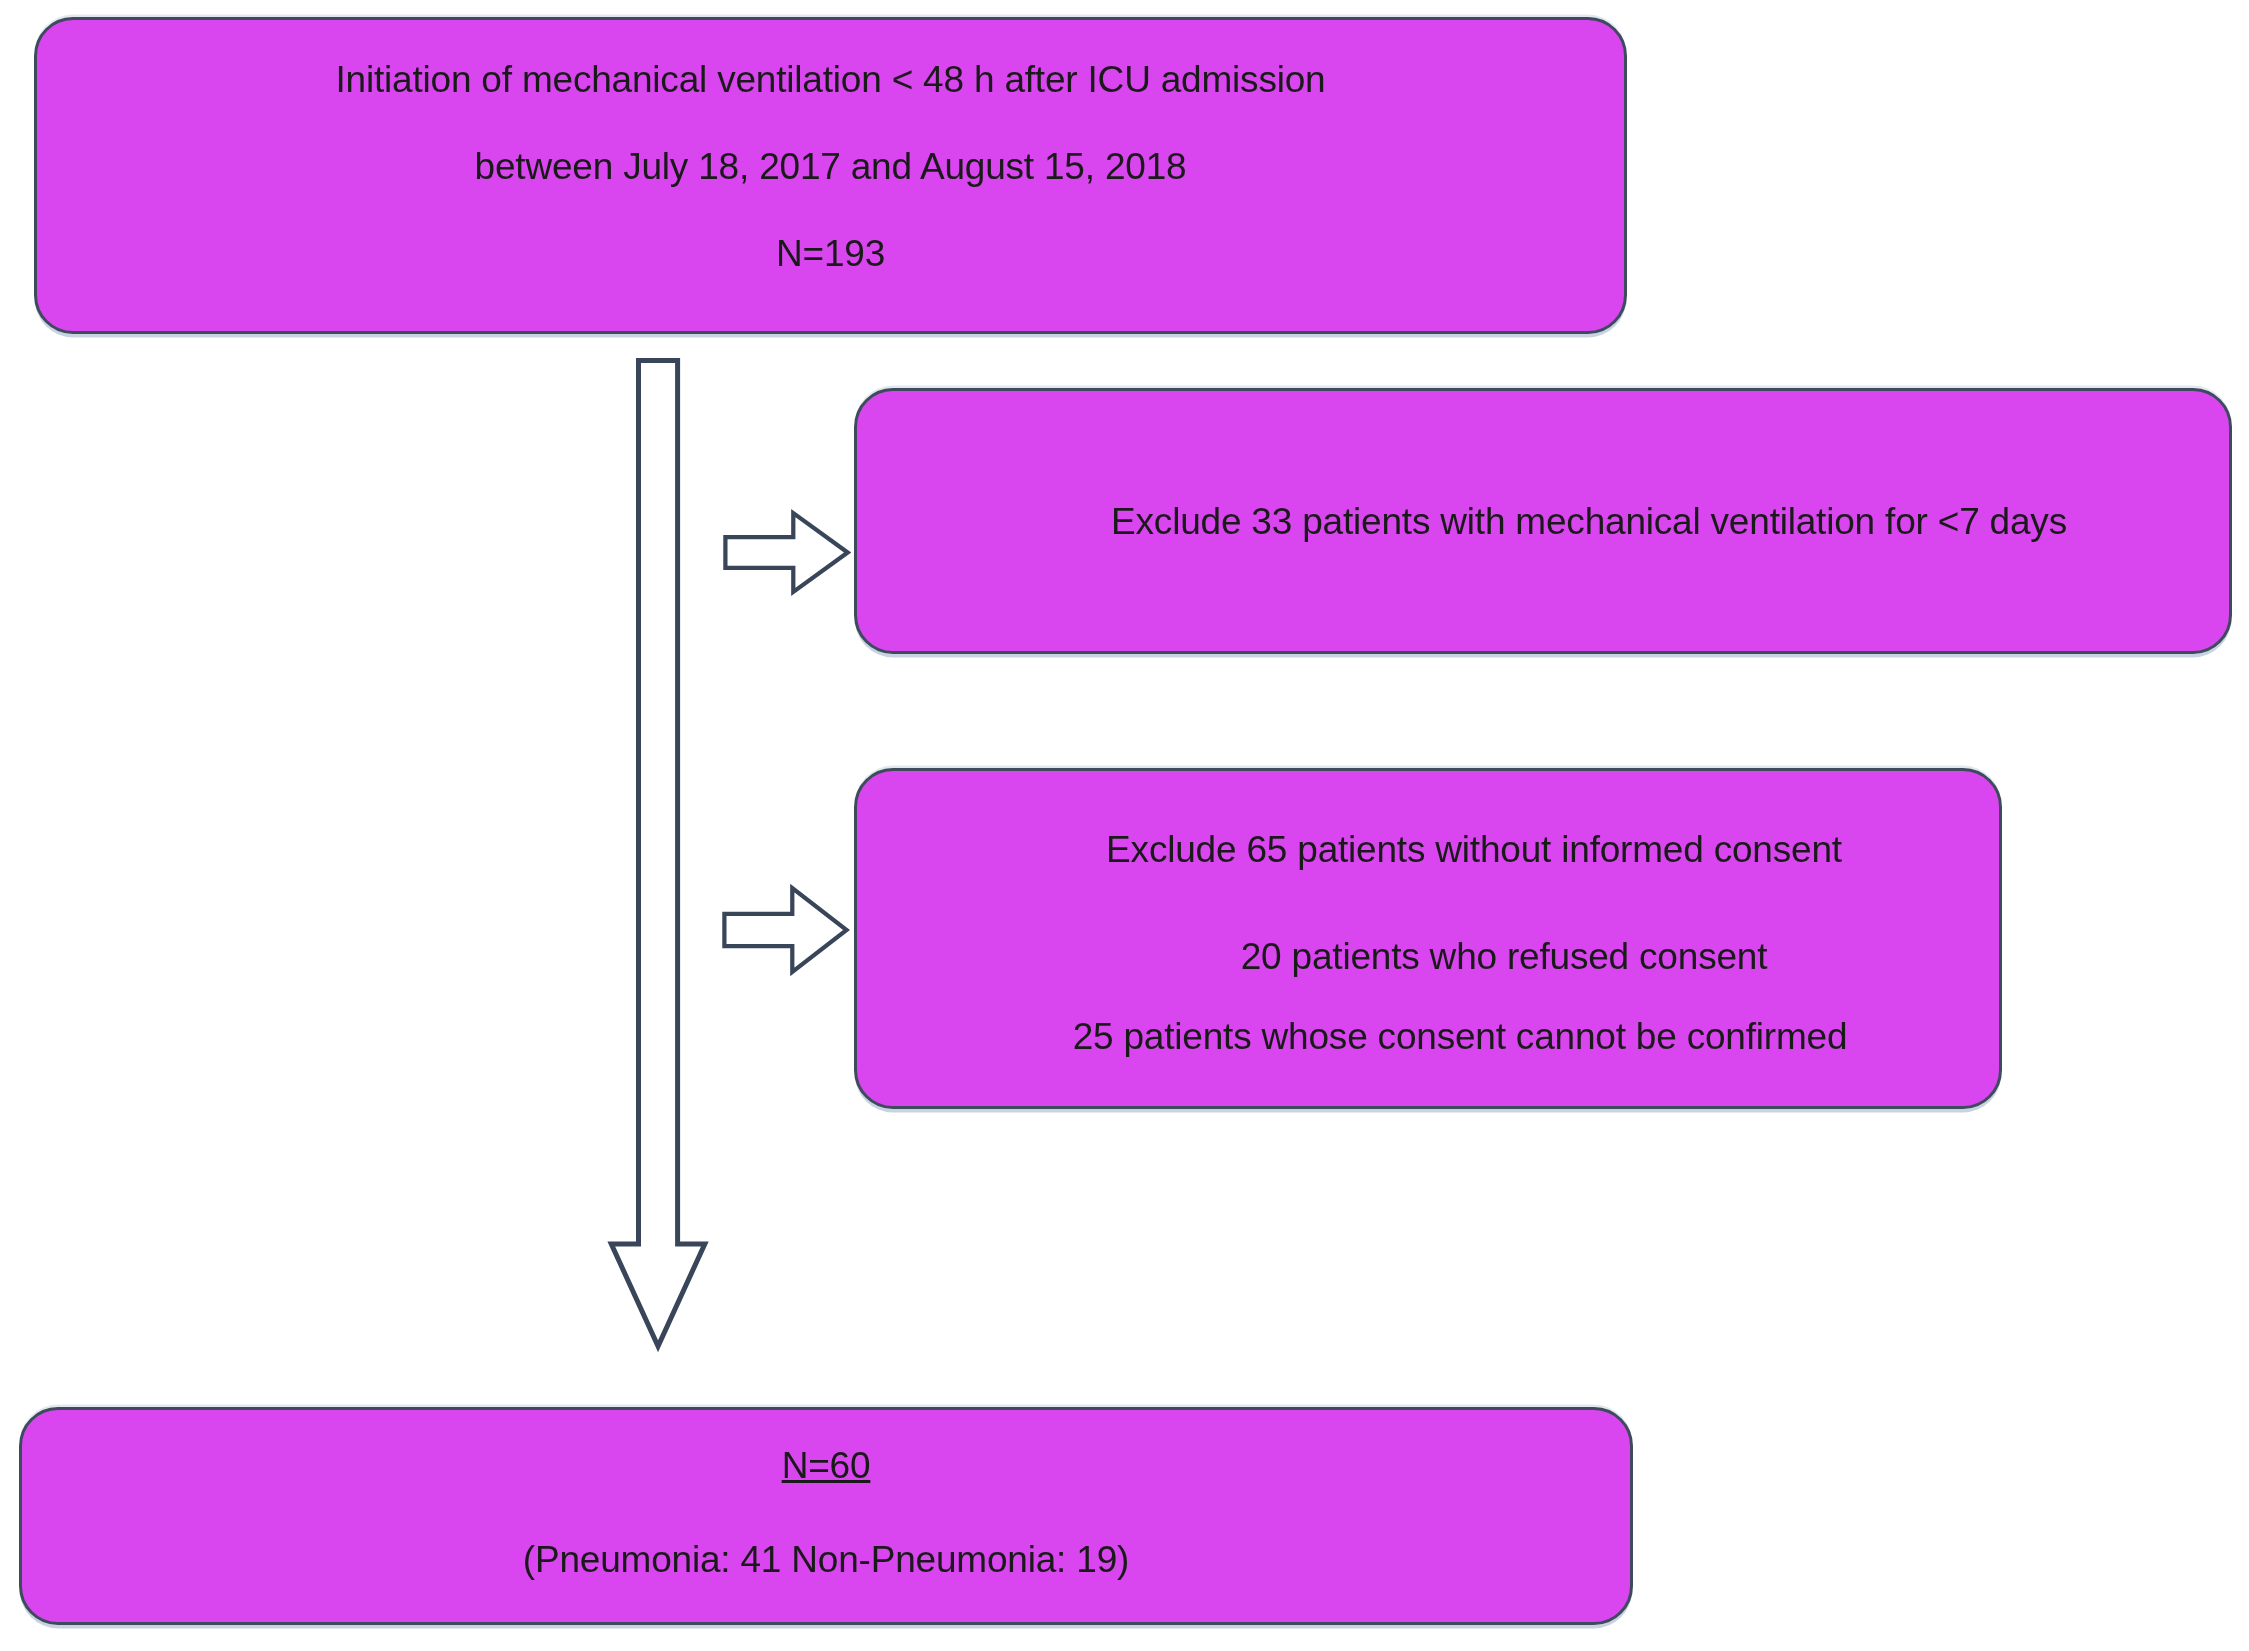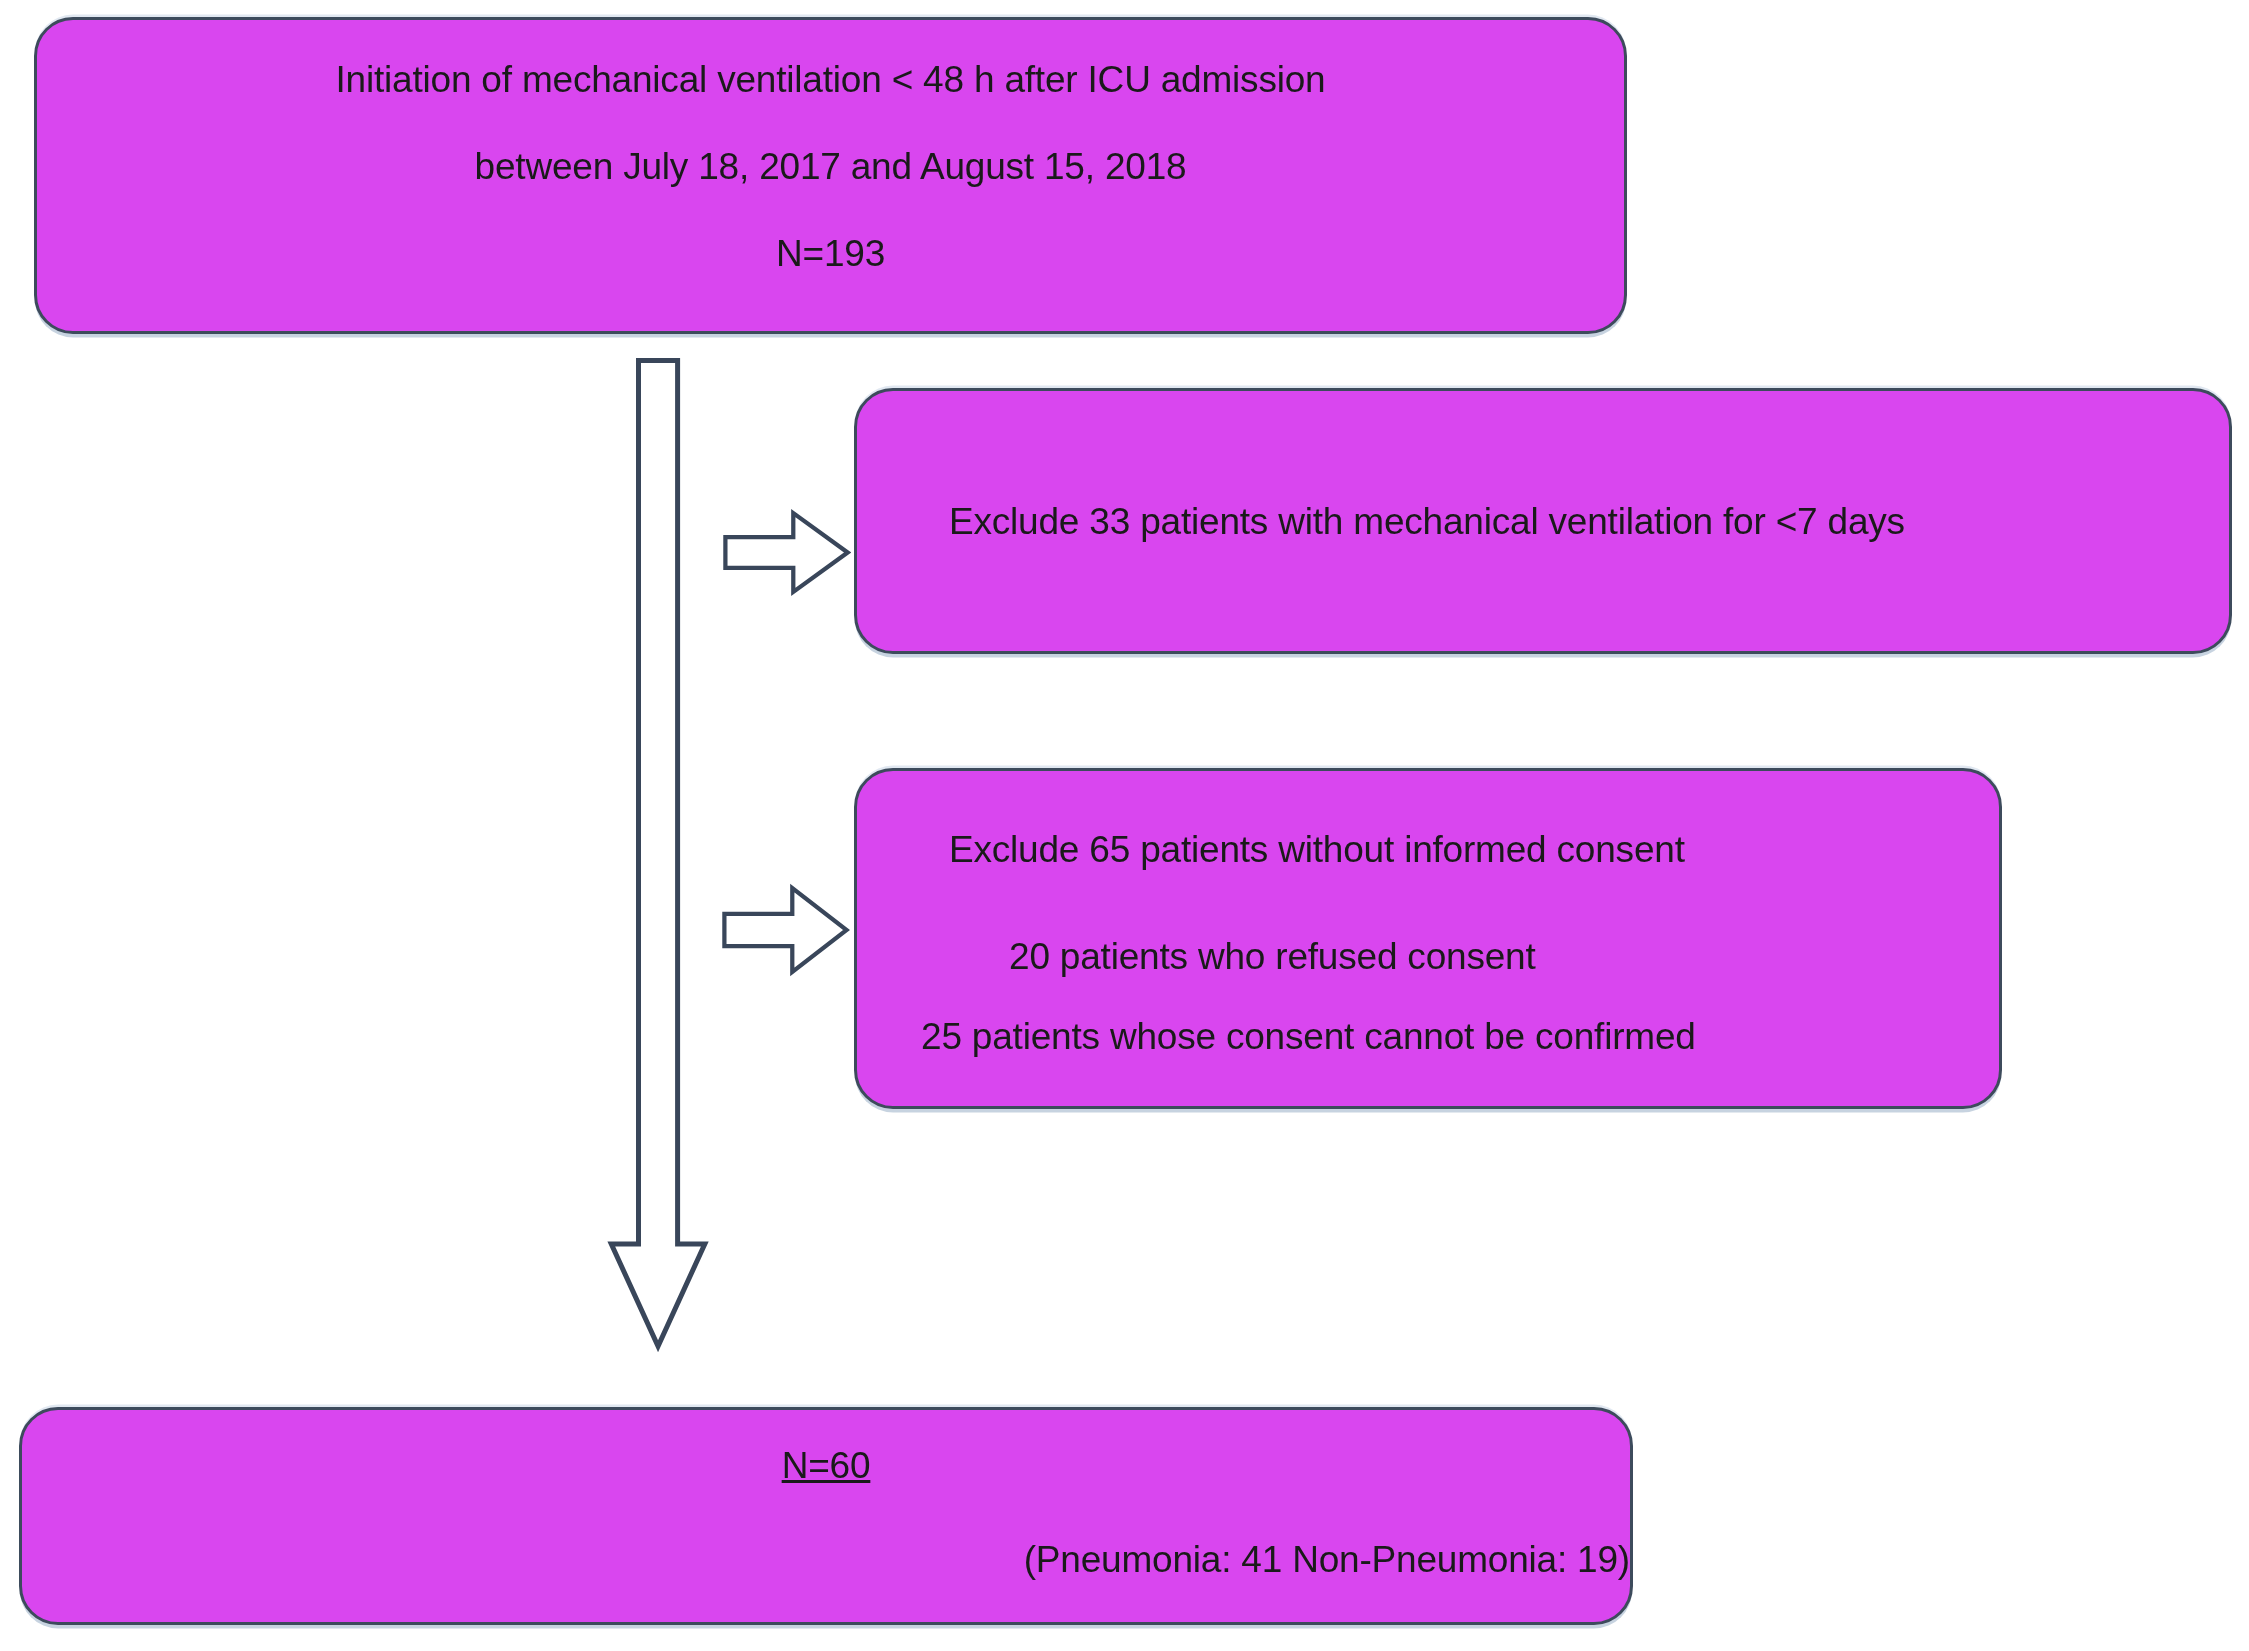--- a/index.html
+++ b/index.html
@@ -34,21 +34,21 @@
     position: absolute;
     left: 0;
     right: 0;
     color: #1a1a1a;
     font-size: 37px;
     line-height: 1.0;
     letter-spacing: -0.2px;
     white-space: nowrap;
   }
   .box-text.center { text-align: center; }
-  .box-text.left   { text-align: left; }
+  .box-text.left   { text-align: center; }
 
   
   #box-top {
     left: 34px;  top: 17px;
     width: 1593px; height: 317px;
   }
   #box-exclude-1 {
     left: 854px; top: 388px;
     width: 1378px; height: 266px;
   }
@@ -101,21 +101,21 @@
   </div>
 
   <div class="flow-box" id="box-exclude-2">
     <div class="box-text left" style="top:60px; padding-left:92px;">Exclude 65 patients without informed consent</div>
     <div class="box-text left" style="top:167px; padding-left:152px;">20 patients who refused consent</div>
     <div class="box-text left" style="top:247px; padding-left:64px;">25 patients whose consent cannot be confirmed</div>
   </div>
 
   <div class="flow-box" id="box-final">
     <div class="box-text center" style="top:37px;text-decoration:underline;">N=60</div>
-    <div class="box-text center" style="top:131px;text-align:right;">(Pneumonia: 41 Non-Pneumonia: 19)</div>
+    <div class="box-text center" style="top:131px;">(Pneumonia: 41 Non-Pneumonia: 19)</div>
   </div>
 
   <div class="arrow" id="arrow-down">
     <svg viewBox="0 0 160 1175" preserveAspectRatio="none">
       <polygon class="arrow-shape" vector-effect="non-scaling-stroke" points="50,3 96,3 96,1040 128,1040 73,1160 18,1040 50,1040"></polygon>
     </svg>
   </div>
 
   <div class="arrow" id="arrow-right-1">
     <svg viewBox="0 0 152 104" preserveAspectRatio="none">

